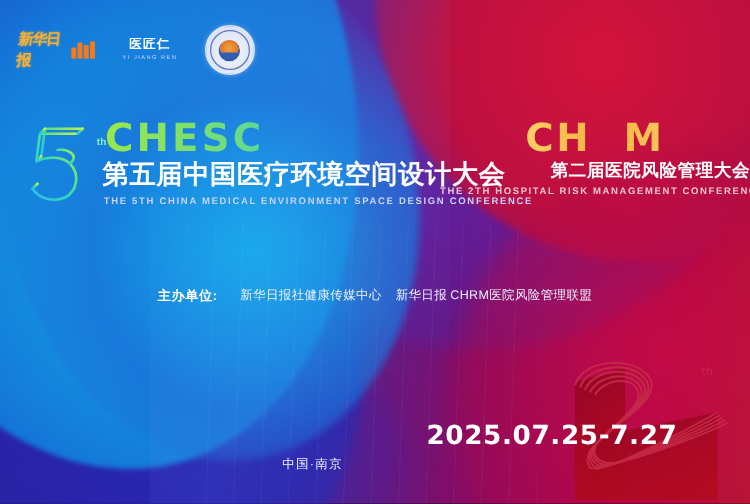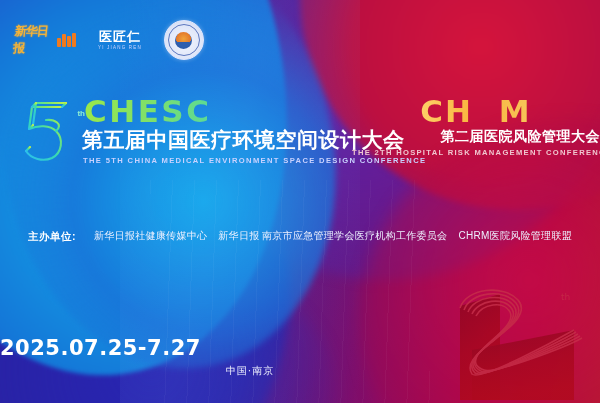--- a/index.html
+++ b/index.html
@@ -95,21 +95,21 @@
   .logo-xhrb .bars{
     display:flex;align-items:flex-end;gap:1px;margin-left:2px;
   }
   .logo-xhrb .bars i{display:block;width:4px;background:#ef7a1f;border-radius:1px;}
   .logo-xhrb .bars i:nth-child(1){height:9px;}
   .logo-xhrb .bars i:nth-child(2){height:13px;}
   .logo-xhrb .bars i:nth-child(3){height:11px;}
   .logo-xhrb .bars i:nth-child(4){height:14px;}
 
   .logo-yjr{text-align:center;line-height:1;}
-  .logo-yjr .main{font-size:13px;font-weight:bold;color:#ffffff;letter-spacing:1px;}
+  .logo-yjr .main{font-size:10px;font-weight:bold;color:#ffffff;letter-spacing:1px;}
   .logo-yjr .sub{font-size:4.5px;color:#cfd6ff;letter-spacing:1.2px;margin-top:3px;}
 
   .logo-seal{
     width:38px;height:38px;border-radius:50%;
     border:1.5px solid #dfe6ff;
     background:radial-gradient(circle at 50% 55%, #f3f6ff 0%, #dfe6f8 60%, #cdd6ee 100%);
     position:relative;
     display:flex;align-items:center;justify-content:center;
     box-shadow:0 0 4px rgba(255,255,255,.35);
   }
@@ -190,23 +190,24 @@
   .org-label{
     font-size:10.5px;font-weight:bold;color:#ffffff;letter-spacing:.5px;
     padding-top:1px;white-space:nowrap;
   }
   .org-col{display:flex;flex-direction:row;gap:11px;}
   .org-col div{font-size:10px;color:#eef1ff;white-space:nowrap;letter-spacing:.3px;}
   .org-col.c1{width:150px;}
 
   
   .date{
-    position:absolute;left:0;top:336px;width:516px;text-align:left;
+    position:absolute;left:0;top:336px;width:516px;text-align:right;
     font-size:21px;font-weight:bold;color:#ffffff;letter-spacing:.5px;
     font-family:"DejaVu Sans",sans-serif;
+    padding-left:26px;
   }
   .city{
     position:absolute;left:0;top:364px;width:500px;text-align:center;
     font-size:10px;color:#f0f2ff;letter-spacing:1px;
   }
 </style>
 </head>
 <body>
 
 <div id="poster">
@@ -314,21 +315,20 @@
   </div>
 
   <div class="orgs">
     <div class="orgs-inner">
       <div class="org-label">主办单位:</div>
       <div class="org-col c1">
         <div>新华日报社健康传媒中心</div>
         <div>新华日报</div>
       </div>
       <div class="org-col c2">
-        <div>南京市应急管理学会医疗机构工作委员会</div>
         <div>CHRM医院风险管理联盟</div>
       </div>
     </div>
   </div>
 
   <div class="date">2025.07.25-7.27</div>
   <div class="city">中国·南京</div>
 
 </div>
 

